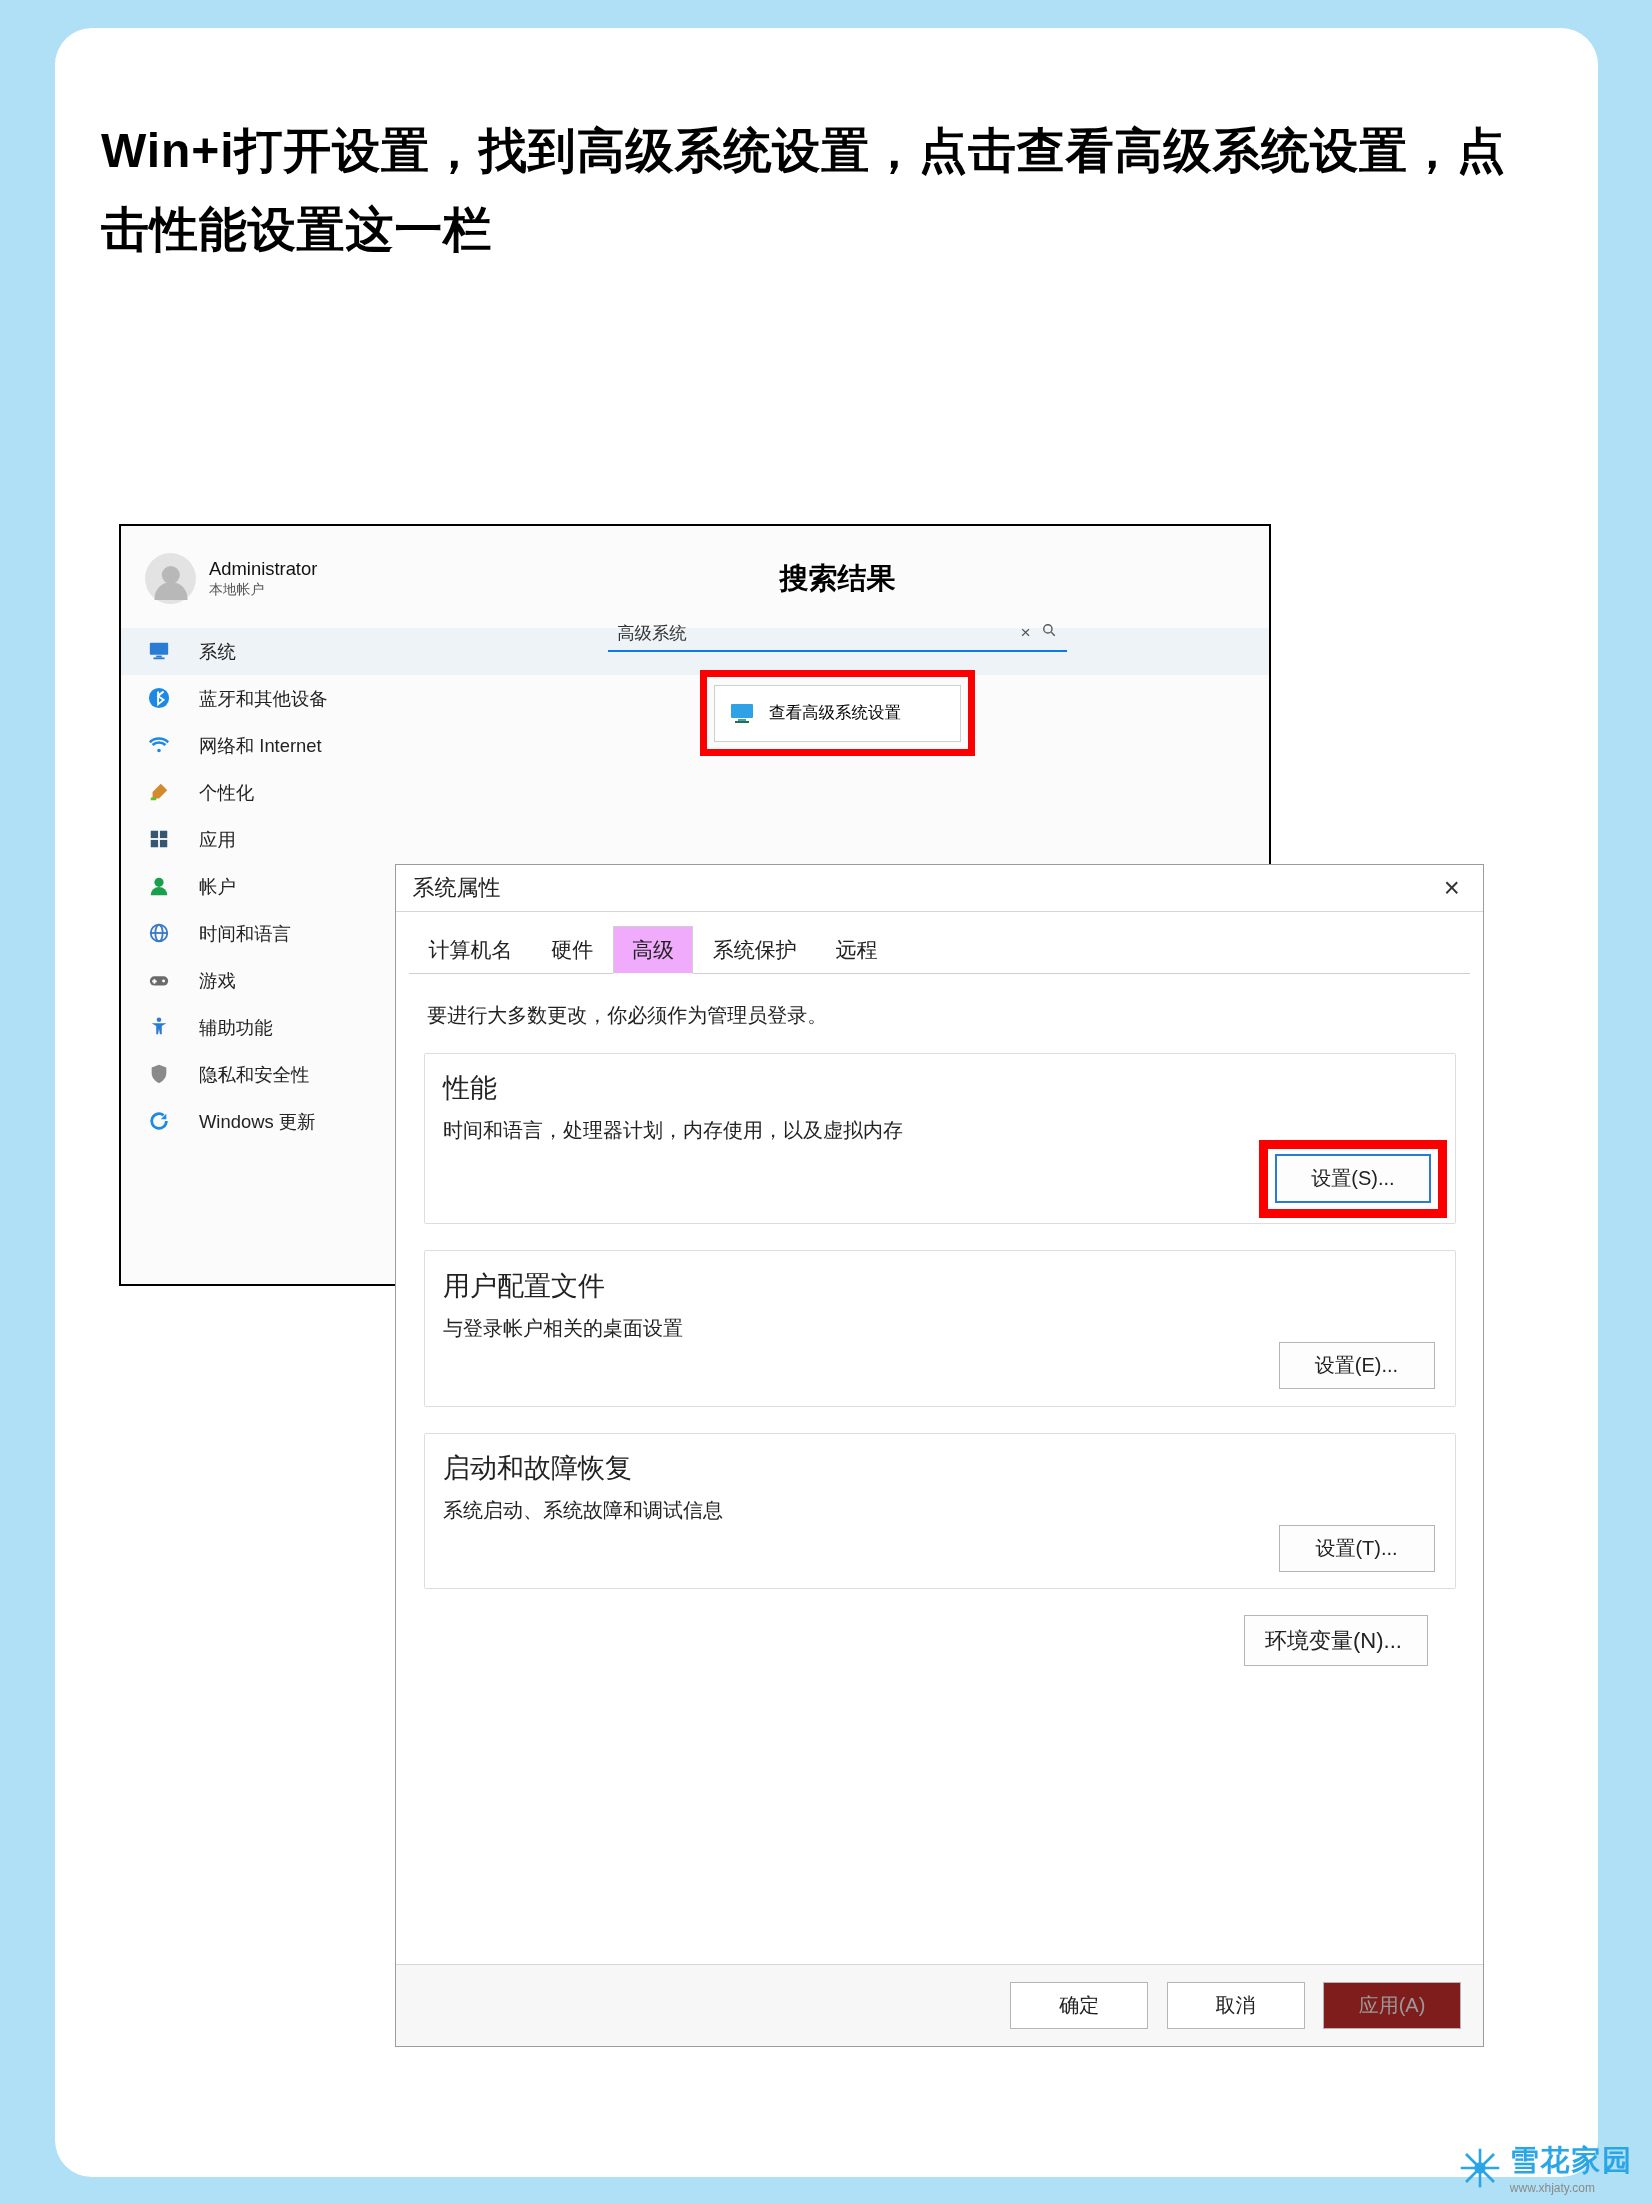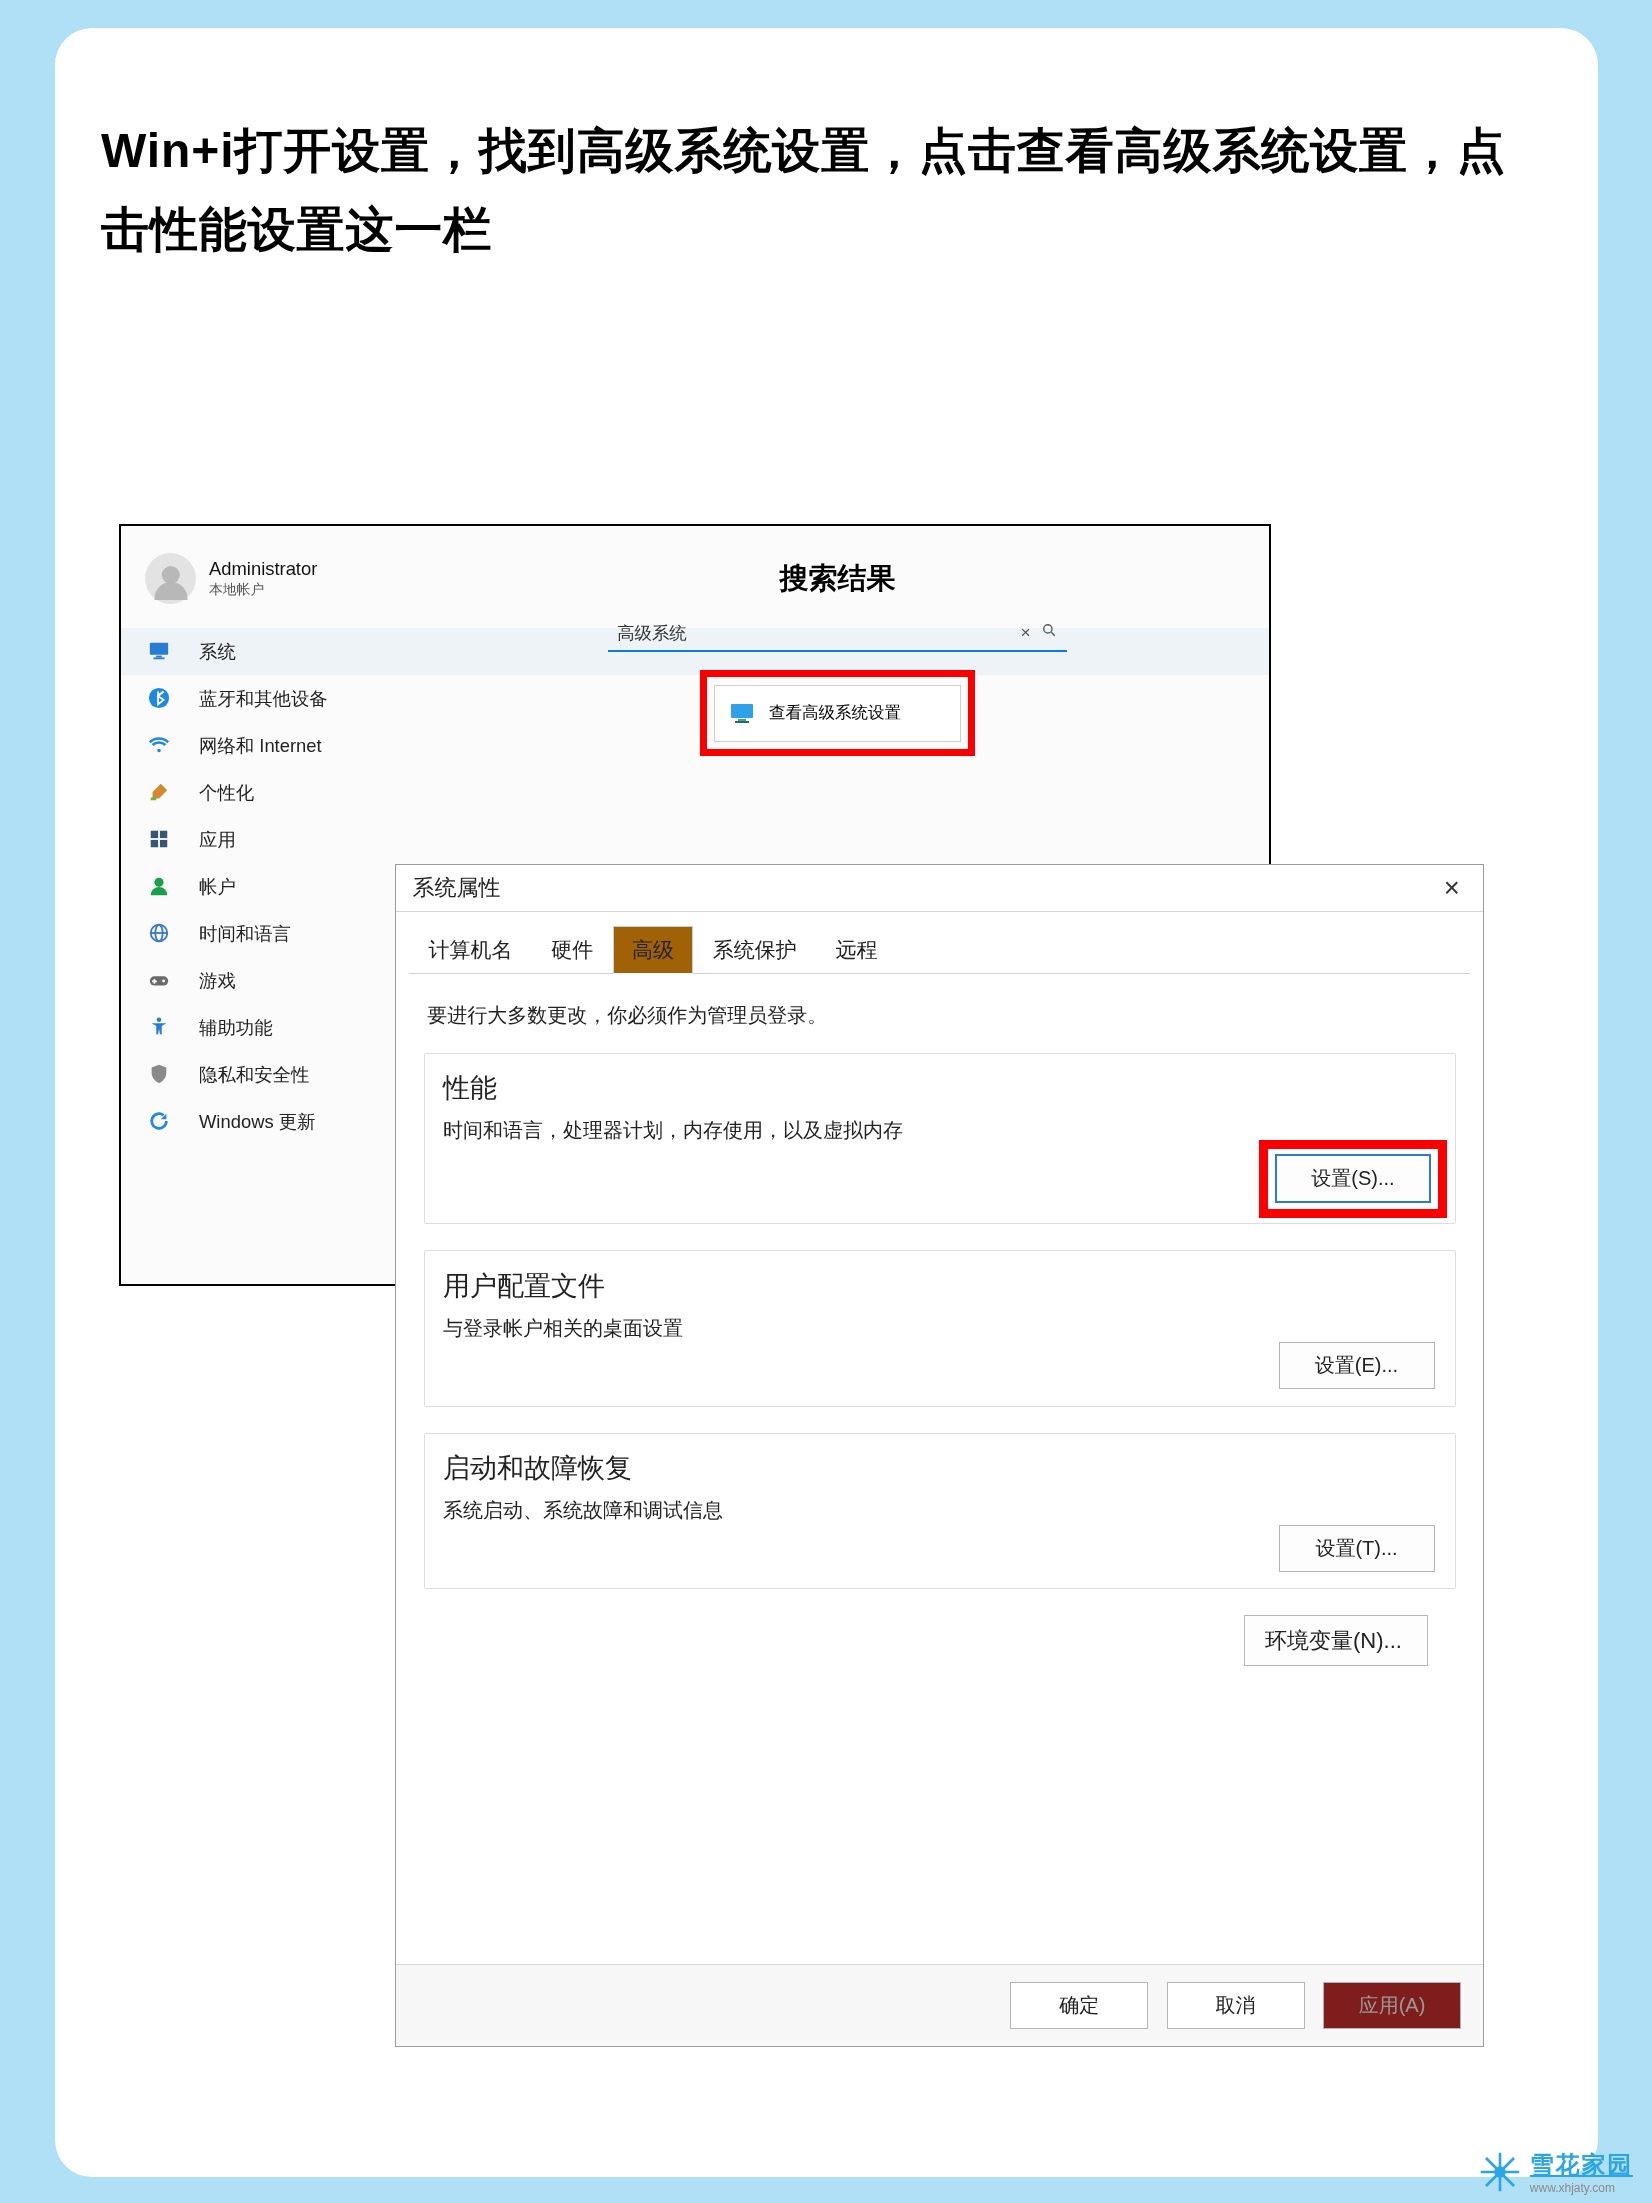--- a/index.html
+++ b/index.html
@@ -123,21 +123,21 @@
   .tabs {
     display:flex; gap:0; margin: 13px 13px 0 13px;
     border-bottom: 0.9px solid #cfcfcf;
   }
   .tab {
     padding: 9.2px 18.4px; font-size: 21px; color:#222; cursor:pointer;
     border: 0.9px solid transparent; border-bottom: none;
     position: relative; top: 0.9px;
   }
   .tab.active {
-    background:#a16207; border-color:#cfcfcf; border-bottom:0.9px solid #fff;
+    background:#f0abfc; border-color:#cfcfcf; border-bottom:0.9px solid #fff;
   }
 
   .dlg-body { padding: 22px 27.5px 13px 27.5px; }
   .dlg-note { margin: 5.5px 3.7px 24px; }
 
   .group {
     border: 0.9px solid #ddd; border-radius: 1.8px;
     padding: 16.5px 18.4px 64px 18.4px; margin-bottom: 26px;
     position: relative;
     background:#fff;
@@ -175,21 +175,21 @@
   }
   .dlg-footer .fbtn.disabled { color:#9a9a9a; background:#7f1d1d; cursor:default; }
 
   
   .wm {
     position:absolute; right: 20px; bottom: 9.2px;
     display:flex; align-items:center; gap:9.2px;
     color:#2aa5e6; font-weight:700;
   }
   .wm .logo { width:42px; height:42px; }
-  .wm .t1 { font-size:24px; letter-spacing:1.8px;text-decoration:underline; }
+  .wm .t1 { font-size:29px; letter-spacing:1.8px; }
   .wm .t2 { font-size:12px; color:#8a8a8a; letter-spacing:0; font-weight:400; }
 </style>
 </head>
 <body>
 
 <div class="card">
 
   
   <div class="instructions">Win+i打开设置，找到高级系统设置，点击查看高级系统设置，点击性能设置这一栏</div>
 

